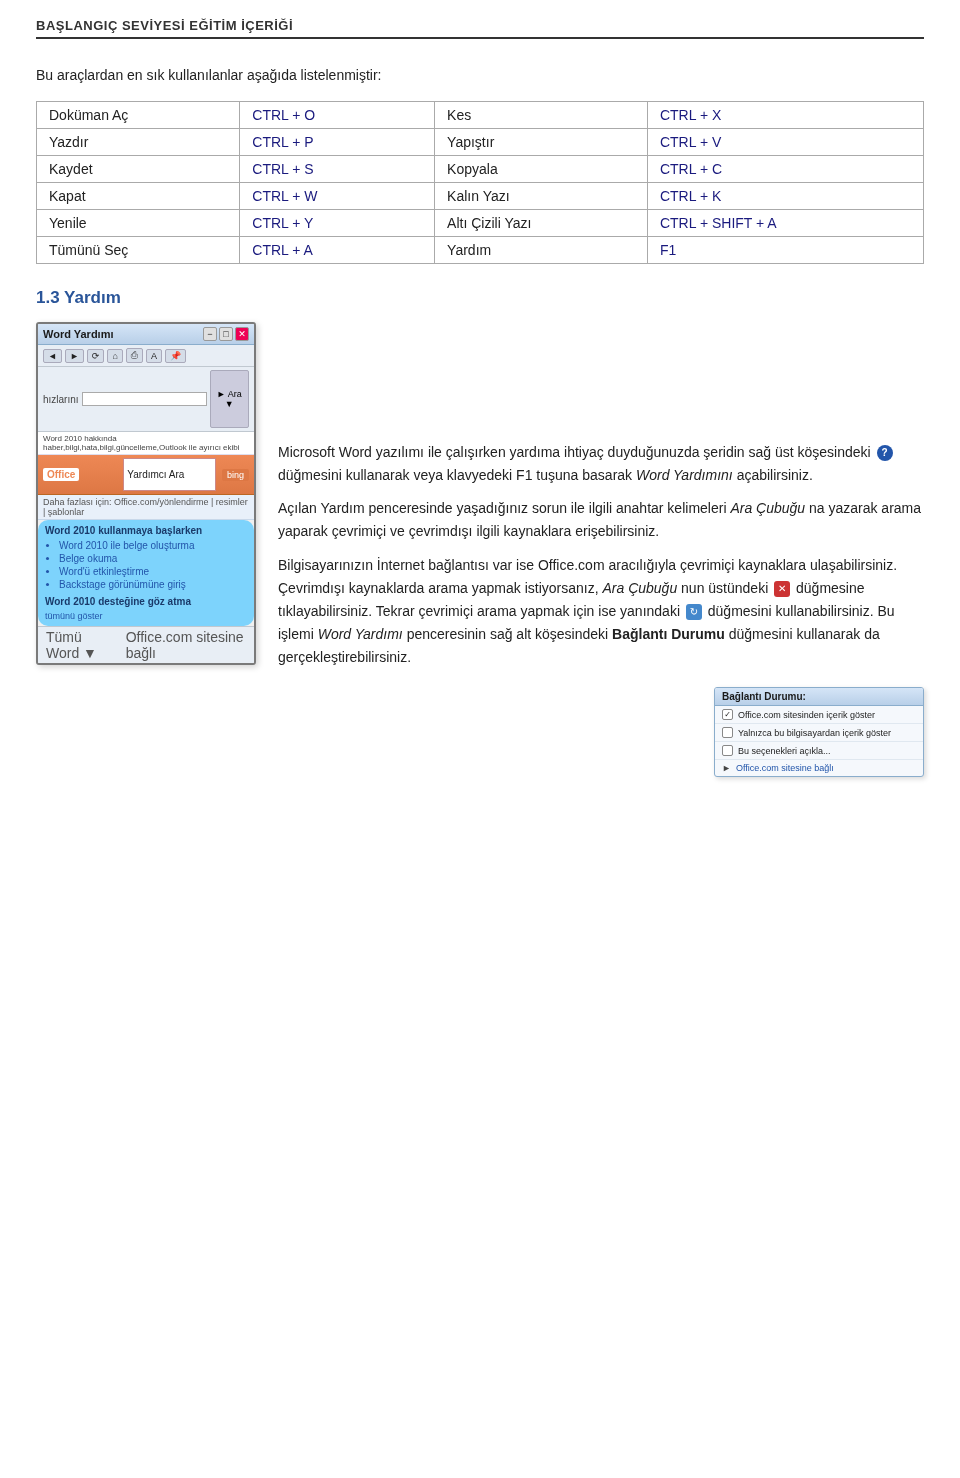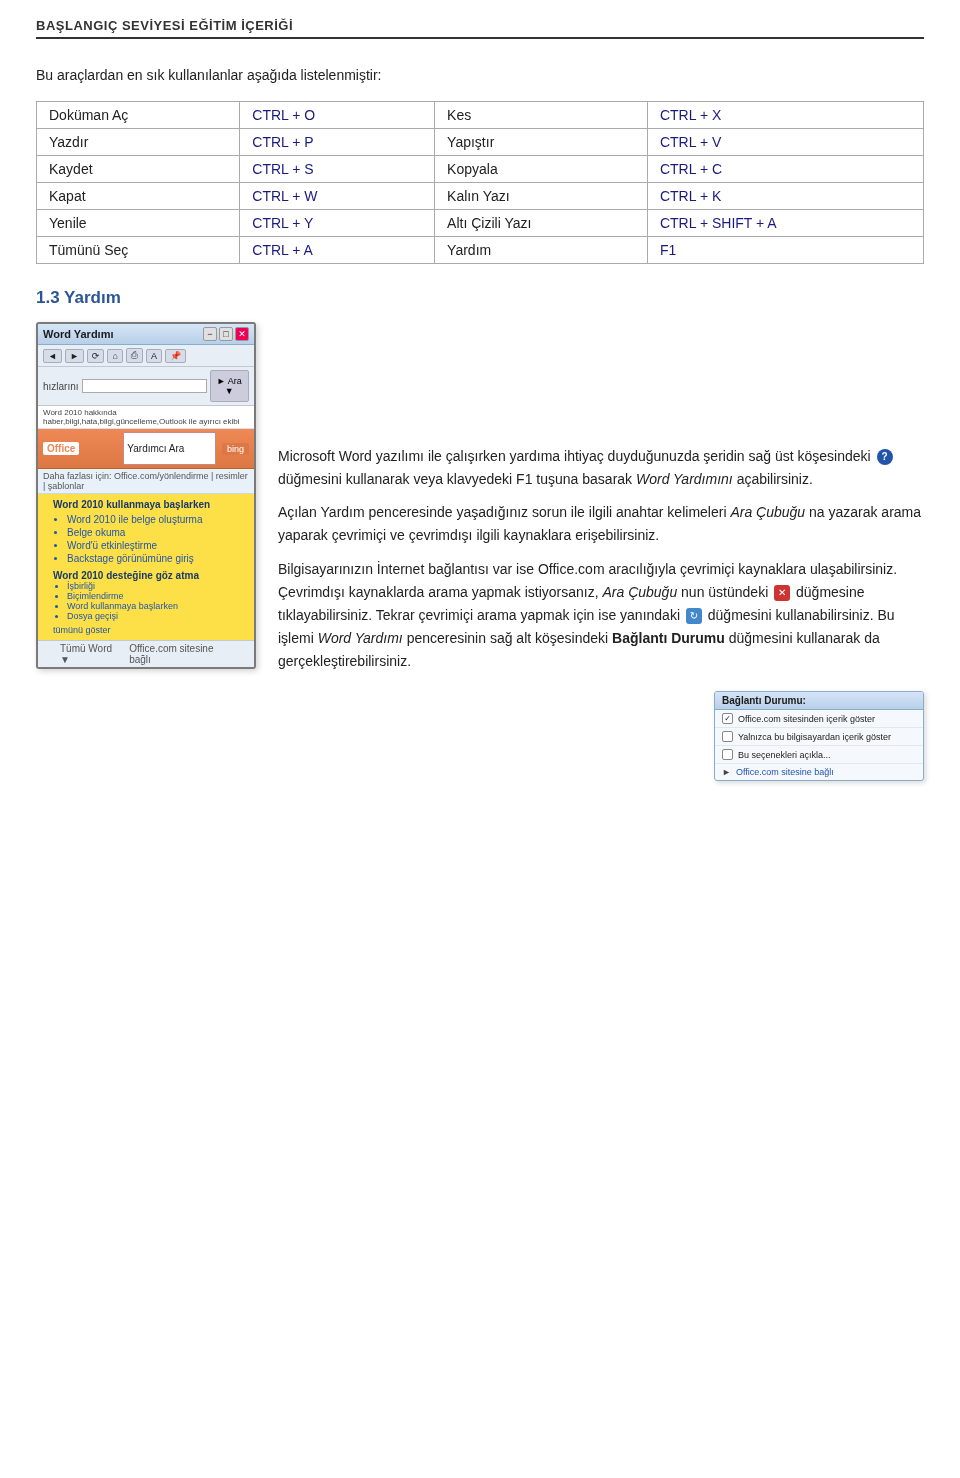--- a/index.html
+++ b/index.html
@@ -138,21 +138,21 @@
     }
     .wh-search-input {
       flex: 1;
       font-size: 9px;
       border: 1px solid #aaa;
       padding: 1px 3px;
       background: #fff;
     }
     .wh-search-btn {
       font-size: 9px;
-      padding: 5px 5px;
+      padding: 18px 5px;
       background: #ccd;
       border: 1px solid #aab;
       border-radius: 2px;
     }
     .wh-breadcrumb {
       background: #fff;
       padding: 2px 5px;
       font-size: 9px;
       color: #2255aa;
       border-bottom: 1px solid #dde;
@@ -181,23 +181,24 @@
       background: #fff;
     }
     .wh-links-bar {
       background: #e8f0fa;
       padding: 2px 5px;
       font-size: 9px;
       color: #555;
       border-bottom: 1px solid #c8d8ea;
     }
     .wh-body {
-      background: #fde047;
-      padding: 5px 15px;
+      background: #7dd3fc;
+      padding: 5px 7px;
       min-height: 90px;
+      border-radius: 10px;
     }
     .wh-section-title {
       font-size: 10px;
       font-weight: bold;
       color: #1a3a6a;
       margin-bottom: 4px;
     }
     .wh-list {
       list-style: disc;
       padding-left: 14px;
@@ -214,24 +215,24 @@
       color: #1a3a6a;
     }
     .wh-list2 {
       list-style: disc;
       padding-left: 14px;
       font-size: 9px;
       color: #2255aa;
     }
     .wh-footer {
       background: #e8eef5;
-      padding: 2px 22px;
+      padding: 2px 8px;
       display: flex;
       justify-content: space-between;
-      font-size: 10px;
+      font-size: 14px;
       color: #555;
       border-top: 1px solid #c0c8d0;
       gap: 8px;
     }
 
     
     .baglanti-popup {
       border: 1px solid #8aadcc;
       border-radius: 3px;
       background: #f5f8fc;
@@ -399,26 +400,20 @@
       <div class="wh-links-bar">Daha fazlası için: Office.com/yönlendirme | resimler | şablonlar</div>
       <div class="wh-body">
         <div class="wh-section-title">Word 2010 kullanmaya başlarken</div>
         <ul class="wh-list" id="wh-list1">
             <li>Word 2010 ile belge oluşturma</li>
             <li>Belge okuma</li>
             <li>Word'ü etkinleştirme</li>
             <li>Backstage görünümüne giriş</li>
           </ul>
         <div class="wh-section2-title">Word 2010 desteğine göz atma</div>
-        <ul class="wh-list2" id="wh-list2">
-            <li>İşbirliği</li>
-            <li>Biçimlendirme</li>
-            <li>Word kullanmaya başlarken</li>
-            <li>Dosya geçişi</li>
-          </ul>
         <div style="font-size:9px;color:#2255aa;margin-top:4px;">tümünü göster</div>
       </div>
       <div class="wh-footer">
         <span>Tümü Word ▼</span>
         <span>Office.com sitesine bağlı</span>
       </div>
     </div>
   </div>
 
   <div class="text-content">

